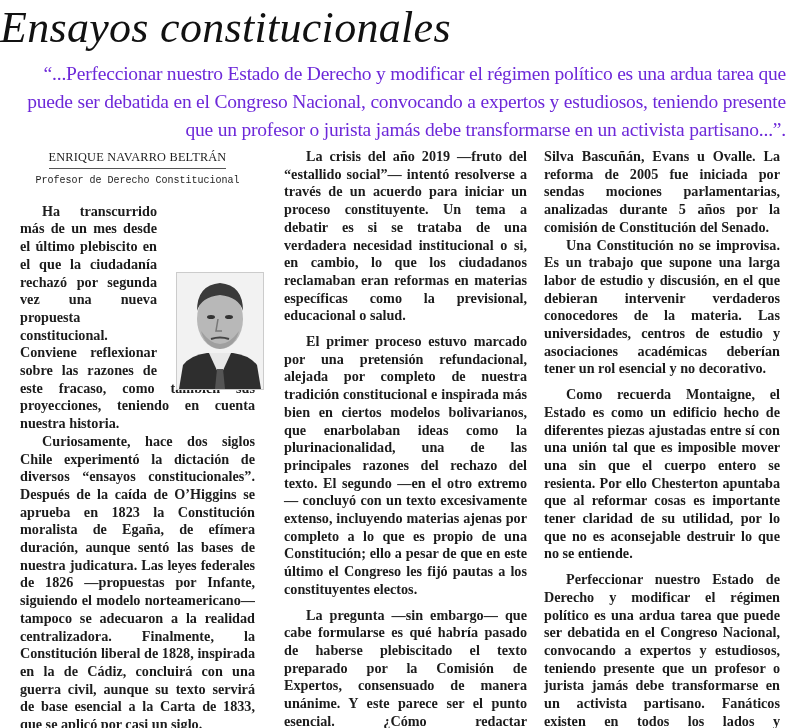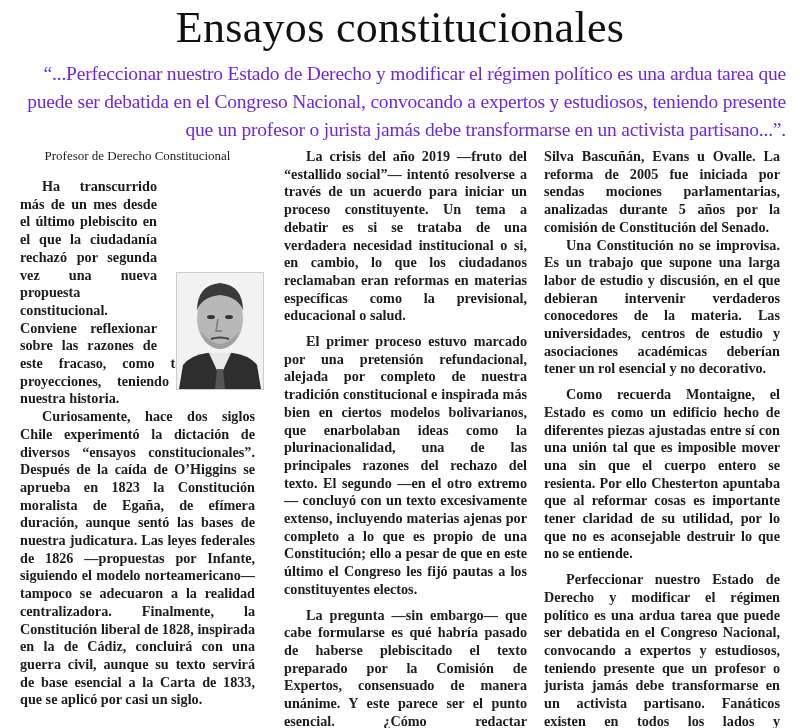--- a/index.html
+++ b/index.html
@@ -1,39 +1,40 @@
 <!DOCTYPE html>
 <html><head>
 <meta charset="utf-8">
 <style>
   html, body { margin:0; padding:0; background:#fff; }
   body { width:800px; height:728px; overflow:hidden; position:relative; color:#1a1a1a; font-family:"DejaVu Serif", serif; }
-  .title { position:absolute; top:2px; left:0; width:800px; text-align:center; font-family:"Liberation Serif", serif; font-size:44px; line-height:52px; color:#111; letter-spacing:0.3px; }
+  .title { position:absolute; top:2px; left:0; width:800px; font-family:"Liberation Serif", serif; font-style:italic; font-size:44px; line-height:52px; color:#111; letter-spacing:0.3px; }
   .quote { position:absolute; top:60px; left:14px; width:772px; text-align:right; font-family:"Liberation Serif", serif; font-size:19.5px; line-height:28px; color:#6d28d9; letter-spacing:-0.2px; }
   .col { position:absolute; top:148px; font-family:"Liberation Serif", serif; font-size:14.2px; line-height:17.7px; text-align:justify; hyphens:manual; color:#1c1c1c; }
   .col p { margin:0; text-indent:22px;font-weight:bold; }
   .col p.cont { text-indent:0; }
   .col1 { left:20px; width:235px; }
   .col2 { left:284px; width:243px; }
   .col3 { left:544px; width:236px; }
   .byline { text-align:center; margin-bottom:6px; }
   .author { display:inline-block; font-size:12.3px; letter-spacing:0.2px; border-bottom:1px solid #555; padding-bottom:1px; margin-bottom:4px; }
-  .role { font-size:13px; line-height:16px; }
+  .role { font-size:10px; line-height:16px;font-family:Liberation Mono, monospace; }
   .photo { float:right; width:86px; height:116px; margin:4px 0 4px 8px; background:#fff; border:1px solid #ccc; position:relative; overflow:hidden; }
   .photo svg { display:block; }
   .spacer { height:8px; }
 </style>
 </head>
 <body>
 
 <div class="title">Ensayos constitucionales</div>
 <div class="quote">“...Perfeccionar nuestro Estado de Derecho y modificar el régimen político es una ardua tarea que puede ser debatida en el Congreso Nacional, convocando a expertos y estudiosos, teniendo presente que un profesor o jurista jamás debe transformarse en un activista partisano...”.</div>
 
 <div class="col col1">
   <div class="byline">
+    <div class="author">ENRIQUE NAVARRO BELTRÁN</div>
     <div class="role">Profesor de Derecho Constitucional</div>
   </div>
   <div class="spacer"></div>
   <p style="position:relative;">
     <span class="photo-wrap"></span>
     <span>Ha transcurrido más de un mes desde el último plebiscito en el que la ciudadanía rechazó por segunda vez una nueva propuesta constitucional. Conviene reflexionar sobre las razones de este fracaso, como también sus proyecciones, teniendo en cuenta nuestra historia.</span>
   </p>
   <p>Curiosamente, hace dos siglos Chile experimentó la dictación de diversos “ensayos constitucionales”. Después de la caída de O’Higgins se aprueba en 1823 la Constitución moralista de Egaña, de efímera duración, aunque sentó las bases de nuestra judicatura. Las leyes federales de 1826 —propuestas por Infante, siguiendo el modelo norteamericano— tampoco se adecuaron a la realidad centralizadora. Finalmente, la Constitución liberal de 1828, inspirada en la de Cádiz, concluirá con una guerra civil, aunque su texto servirá de base esencial a la Carta de 1833, que se aplicó por casi un siglo.</p>
 
 </div>

